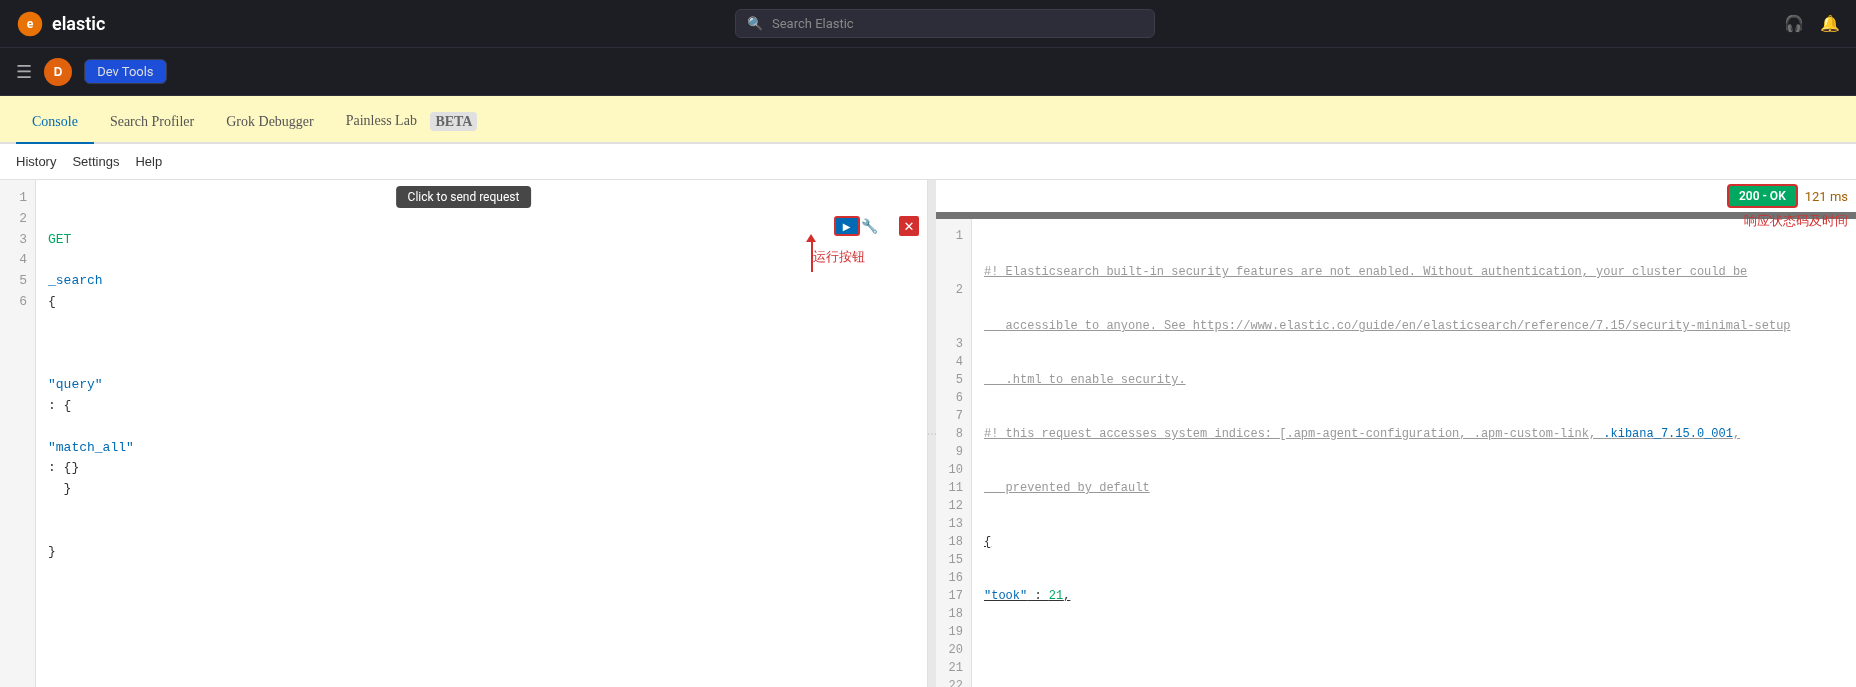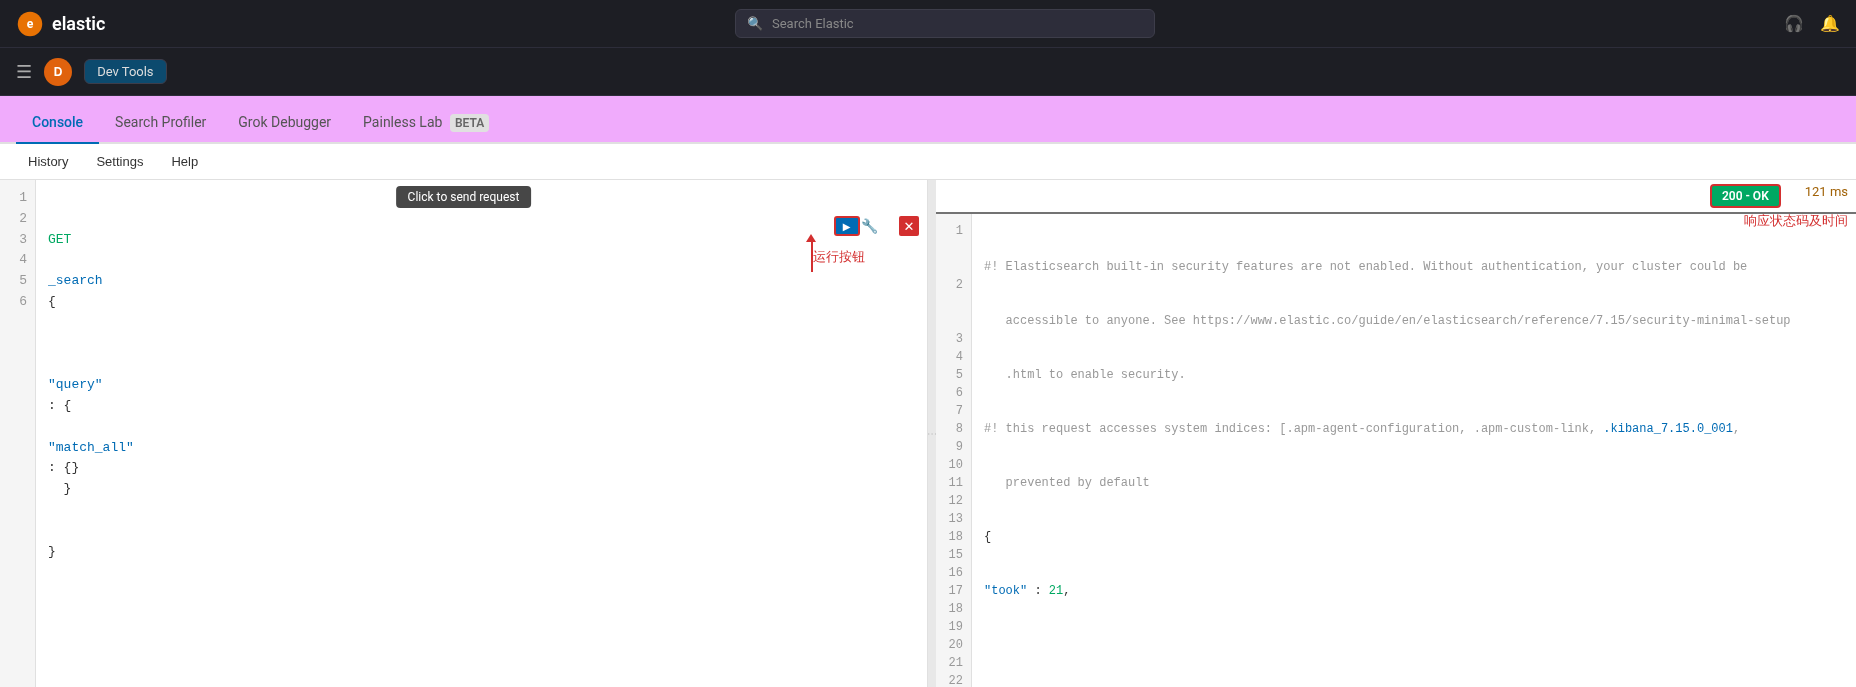--- a/index.html
+++ b/index.html
@@ -78,59 +78,60 @@
       display: flex;
       align-items: center;
       justify-content: center;
       color: #fff;
       font-size: 12px;
       font-weight: 700;
       cursor: pointer;
       border: none;
     }
     .dev-tools-badge {
-      background: #0c4a6e;
+      background: #1d4ed8;
       border: 1px solid #3d3d4a;
       border-radius: 6px;
       padding: 4px 12px;
       color: #ddd;
       font-size: 13px;
       cursor: pointer;
     }
 
     
     .tab-bar {
-      background: #f0abfc;
+      background: #fef9c3;
       height: 48px;
       display: flex;
       align-items: flex-end;
       padding: 0 16px;
       border-bottom: 2px solid #e0e0e0;
       gap: 0;
+      font-family: Liberation Serif, serif;
     }
     .tab {
       padding: 12px 16px;
       font-size: 14px;
       cursor: pointer;
       color: #555;
       border-bottom: 2px solid transparent;
       margin-bottom: -2px;
       white-space: nowrap;
     }
     .tab.active {
       color: #006bb4;
       border-bottom: 2px solid #006bb4;
       font-weight: 500;
     }
     .tab-beta {
-      font-size: 12px;
+      font-size: 14px;
       background: #e0e0e0;
       border-radius: 4px;
       padding: 2px 5px;
-      margin-left: 4px;
+      margin-left: 10px;
       color: #666;
       font-weight: 600;
       vertical-align: middle;
     }
 
     
     .toolbar {
       background: #fff;
       height: 36px;
       display: flex;
@@ -139,21 +140,20 @@
       gap: 16px;
       border-bottom: 1px solid #e0e0e0;
     }
     .toolbar-btn {
       font-size: 13px;
       color: #333;
       cursor: pointer;
       background: none;
       border: none;
       padding: 4px 0;
-      margin-left: 12px;
     }
 
     
     .main-content {
       display: flex;
       height: calc(687px - 48px - 48px - 48px - 36px);
       background: #fff;
       position: relative;
     }
 
@@ -232,24 +232,24 @@
     .response-panel {
       flex: 1;
       display: flex;
       flex-direction: column;
       position: relative;
       background: #fff;
     }
     .response-header {
       display: flex;
       justify-content: flex-end;
-      align-items: flex-start;
+      align-items: center;
       padding: 4px 8px;
-      border-bottom: 2px solid #737373;
-      gap: 24px;
+      border-bottom: 7px solid #737373;
+      gap: 7px;
     }
     .status-badge {
       background: #00a862;
       color: #fff;
       font-size: 12px;
       font-weight: 600;
       padding: 3px 10px;
       border-radius: 4px;
       border: 2px solid #d32f2f;
     }
@@ -277,21 +277,21 @@
       border-right: 1px solid #e0e0e0;
     }
     .resp-line-numbers div { height: 18px; }
     .resp-code {
       padding: 8px 12px;
       flex: 1;
       line-height: 1.5;
       white-space: pre;
       color: #333;
     }
-    .resp-line { height: 18px; display: flex; align-items: center; }
+    .resp-line { height: 18px; display: flex; align-items: center; text-decoration: underline; }
     .c-comment { color: #999; }
     .c-key { color: #006bb4; }
     .c-num { color: #00a862; }
     .c-brace { color: #333; }
   </style>
 </head>
 <body>
 
 <div class="top-nav">
   <div class="elastic-logo">

